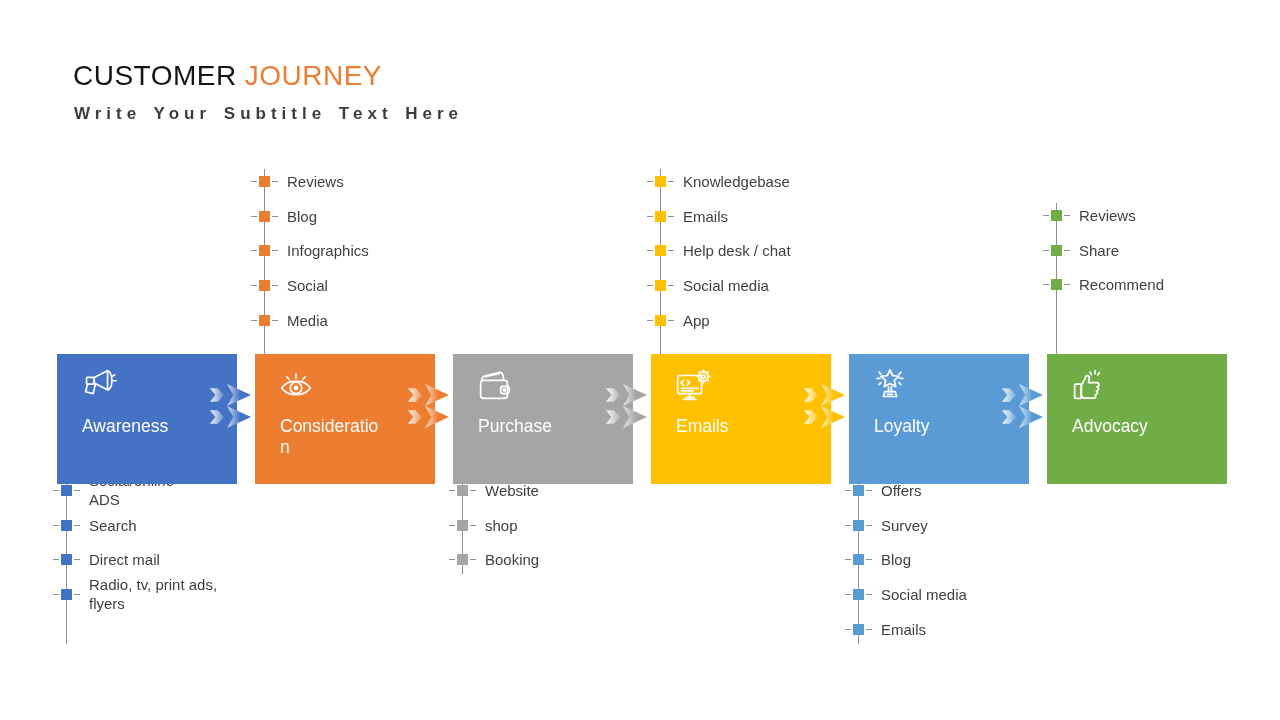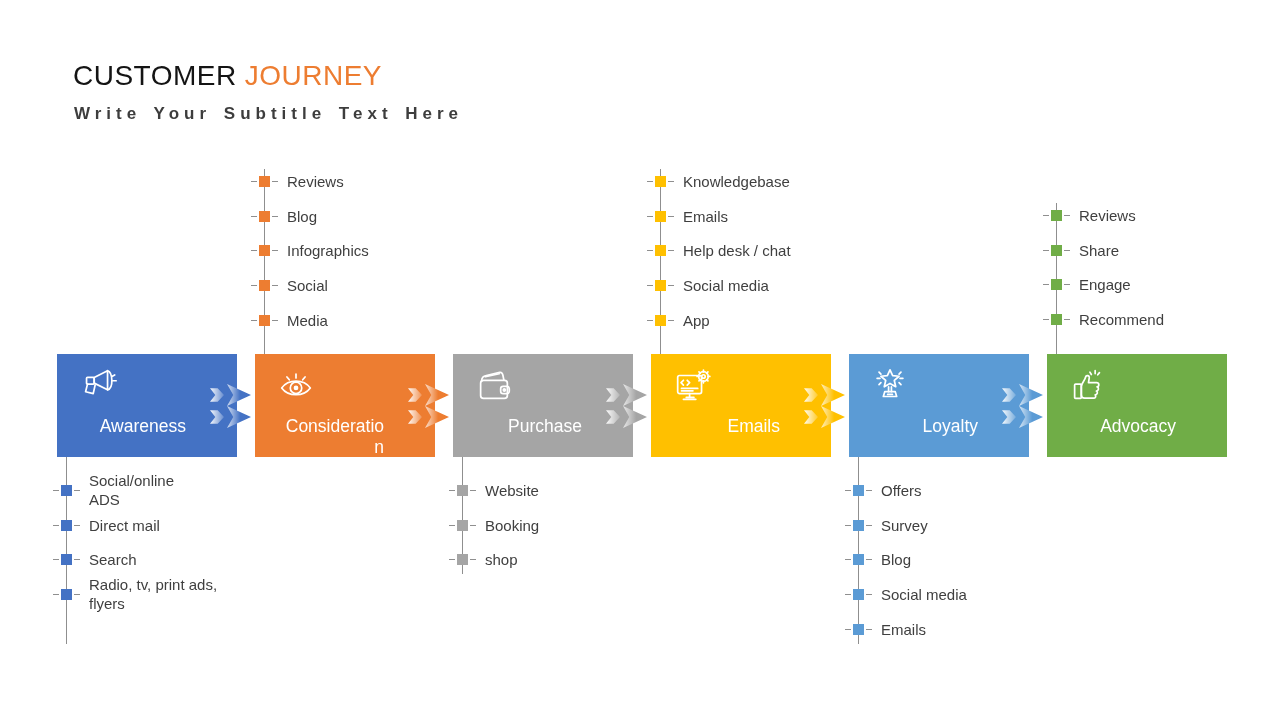--- a/index.html
+++ b/index.html
@@ -8,21 +8,21 @@
     background:#ffffff;
     font-family:"Liberation Sans",sans-serif;
   }
   
   .title{position:absolute;left:73px;top:60px;font-size:28px;font-weight:400;letter-spacing:.5px;color:#141414;white-space:nowrap;text-align:center;}
   .title .accent{margin-left:8px;}
   .subtitle{position:absolute;left:74px;top:104px;font-size:17px;font-weight:700;letter-spacing:5px;word-spacing:3px;color:#3d3d3d;white-space:nowrap;}
 
   
   .stage{position:absolute;top:0;height:720px;width:230px;--c:#888;}
-  .box{position:absolute;left:0;top:354px;width:180px;height:103px;background:var(--c);text-align:right;}
+  .box{position:absolute;left:0;top:354px;width:180px;height:130px;background:var(--c);}
   .box .icon{position:absolute;left:20px;top:11px;}
   .box .label{
     position:absolute;left:25px;top:62px;width:104px;
     color:#fff;font-size:17.5px;line-height:21px;word-break:break-all;
   }
   .icon svg{stroke:#ffffff;fill:none;stroke-width:1.8;stroke-linecap:round;stroke-linejoin:round;}
 
   
   .vline{position:absolute;left:9px;width:1px;background:#8f8f8f;}
   .rows{position:absolute;left:-4px;}
@@ -66,30 +66,30 @@
         <span class="item-label">Social/online
 ADS</span>
       </div>
 
       <div class="row">
         <span class="mark">
           <i class="dash"></i>
           <i class="sq"></i>
           <i class="dash"></i>
         </span>
+        <span class="item-label">Search</span>
+      </div>
+
+      <div class="row">
+        <span class="mark">
+          <i class="dash"></i>
+          <i class="sq"></i>
+          <i class="dash"></i>
+        </span>
         <span class="item-label">Direct mail</span>
-      </div>
-
-      <div class="row">
-        <span class="mark">
-          <i class="dash"></i>
-          <i class="sq"></i>
-          <i class="dash"></i>
-        </span>
-        <span class="item-label">Search</span>
       </div>
 
 
       <div class="row">
         <span class="mark">
           <i class="dash"></i>
           <i class="sq"></i>
           <i class="dash"></i>
         </span>
         <span class="item-label">Radio, tv, print ads,
@@ -196,30 +196,30 @@
         </span>
         <span class="item-label">Website</span>
       </div>
 
       <div class="row">
         <span class="mark">
           <i class="dash"></i>
           <i class="sq"></i>
           <i class="dash"></i>
         </span>
+        <span class="item-label">shop</span>
+      </div>
+
+      <div class="row">
+        <span class="mark">
+          <i class="dash"></i>
+          <i class="sq"></i>
+          <i class="dash"></i>
+        </span>
         <span class="item-label">Booking</span>
-      </div>
-
-      <div class="row">
-        <span class="mark">
-          <i class="dash"></i>
-          <i class="sq"></i>
-          <i class="dash"></i>
-        </span>
-        <span class="item-label">shop</span>
       </div>
     </div>
   <div class="box">
     <span class="icon">
       <svg viewBox="0 0 44 44" width="42" height="42">
         <path d="M9 17 C9 12.5 11 11.8 14 11.1 L28 7.8 C30 7.4 31 9 31.4 11 L32.3 15.5"></path>
         <path d="M13 12.3 L27.5 9.2"></path>
         <rect x="8" y="16" width="28" height="19" rx="3"></rect>
         <rect x="29" y="22.5" width="9" height="7.5" rx="2.5"></rect>
         <circle cx="32.8" cy="26.2" r="1.1" fill="#fff"></circle>
@@ -390,28 +390,20 @@
 
       <div class="row">
         <span class="mark">
           <i class="dash"></i>
           <i class="sq"></i>
           <i class="dash"></i>
         </span>
         <span class="item-label">Share</span>
       </div>
 
-      <div class="row">
-        <span class="mark">
-          <i class="dash"></i>
-          <i class="sq"></i>
-          <i class="dash"></i>
-        </span>
-        <span class="item-label">Engage</span>
-      </div>
 
       <div class="row">
         <span class="mark">
           <i class="dash"></i>
           <i class="sq"></i>
           <i class="dash"></i>
         </span>
         <span class="item-label">Recommend</span>
       </div>
     </div>

